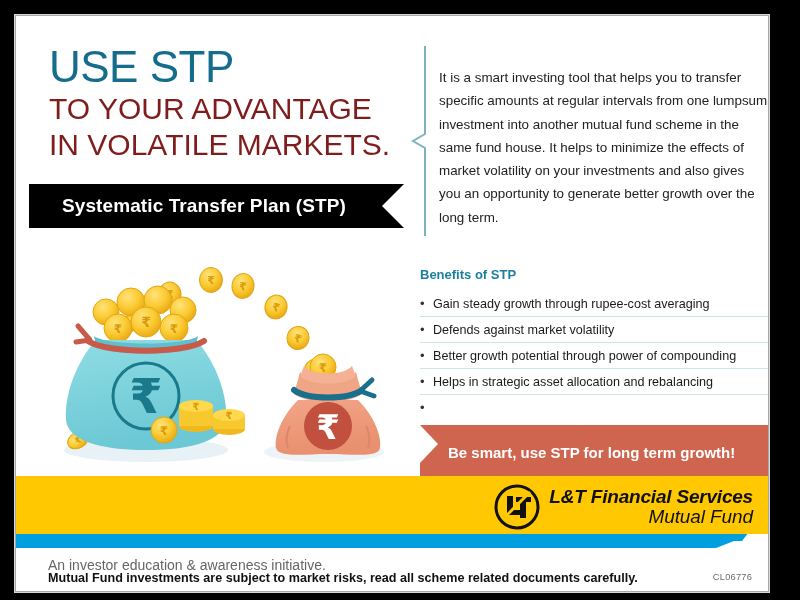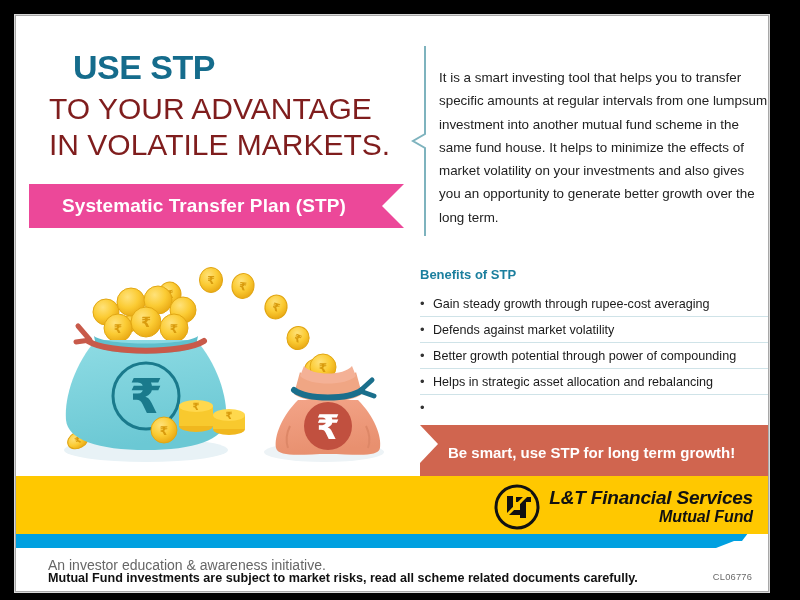--- a/index.html
+++ b/index.html
@@ -18,33 +18,33 @@
     width:754px; height:577px;
     background:#ffffff;
     border:1px solid #a8a8a8;
     box-shadow:0 0 0 1px #d8d8d8;
     overflow:hidden;
   }
 
   
   #title-block { position:absolute; left:33px; top:27px; width:360px; }
   #title-line1 {
-    font-size:34px; font-weight:bold; color:#156C8C;
-    letter-spacing:-0.5px; line-height:48px;margin-left:24px;
+    font-size:44px; font-weight:normal; color:#156C8C;
+    letter-spacing:-0.5px; line-height:48px;
   }
   #title-line2, #title-line3 {
     font-size:30px; font-weight:normal; color:#7f1d1d;
     letter-spacing:0px; line-height:36px;
   }
 
   
   #stp-ribbon {
     position:absolute; left:13px; top:168px;
     width:375px; height:44px;
-    background:#ec4899;
+    background:#000000;
     display:flex; align-items:center;
     -webkit-clip-path: polygon(0 0, 100% 0, 100% 100%, 0 100%);
     clip-path: polygon(0 0, 100% 0, 100% 100%, 0 100%);
   }
   #stp-ribbon-notch {
     position:absolute; right:0; top:0;
     width:22px; height:44px; background:#ffffff;
     -webkit-clip-path: polygon(100% 0, 0 50%, 100% 100%);
     clip-path: polygon(100% 0, 0 50%, 100% 100%);
   }
@@ -110,21 +110,21 @@
   #logo-wrap {
     position:absolute; right:15px; top:468px;
     display:flex; align-items:center; gap:9px;
   }
   #logo-text { text-align:right; line-height:1.06; }
   #logo-name {
     font-size:19px; font-weight:bold; font-style:italic;
     color:#111111; letter-spacing:-0.2px;
   }
   #logo-sub {
-    font-size:16px; font-weight:bold; font-style:italic;
+    font-size:19px; font-weight:normal; font-style:italic;
     color:#111111; letter-spacing:-0.1px;
   }
 
   
   #cyan-band {
     position:absolute; left:0; top:518px;
     width:754px; height:14px;
   }
 
   

